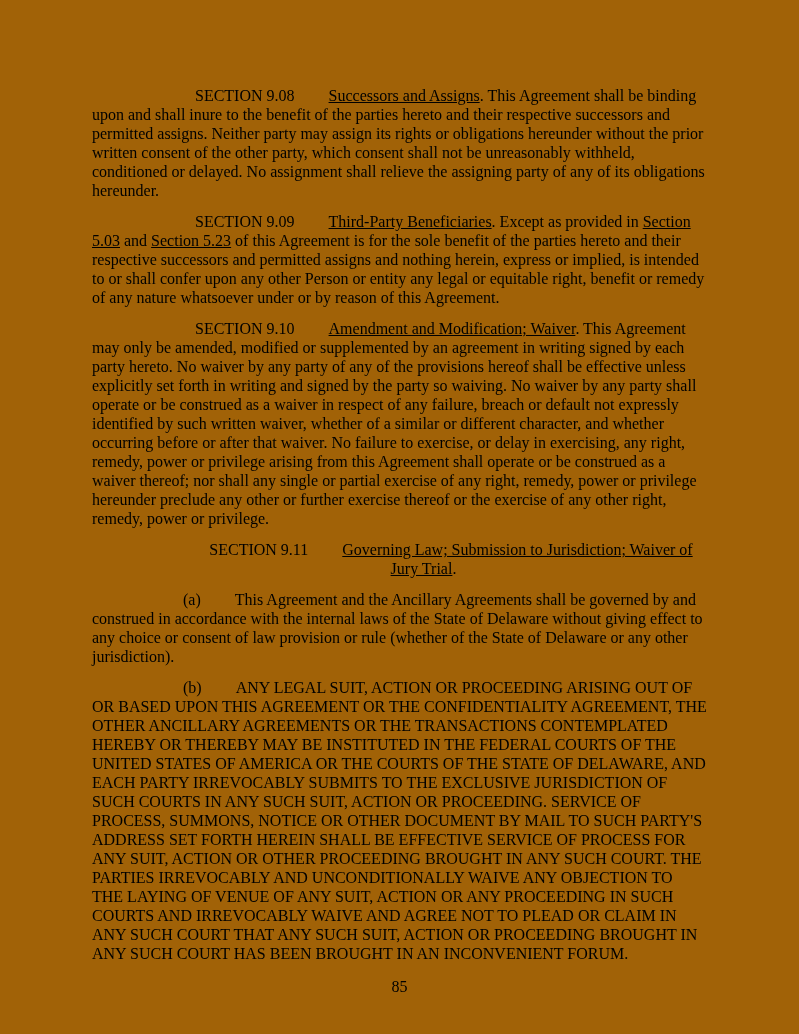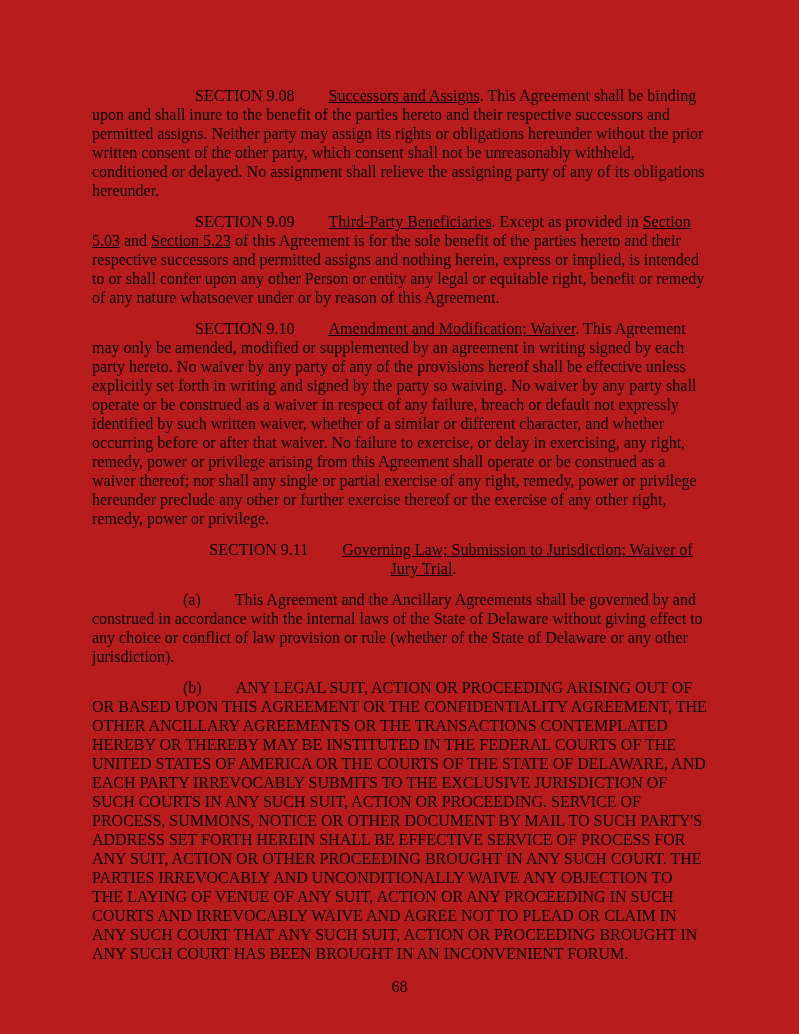--- a/index.html
+++ b/index.html
@@ -5,21 +5,21 @@
   html, body {
     margin: 0;
     padding: 0;
     background: #ffffff;
   }
   .page {
     position: relative;
     width: 799px;
     height: 1034px;
     box-sizing: border-box;
-    background: #b91c1c;
+    background: #a16207;
     color: #000000;
     font-family: "Liberation Serif", "DejaVu Serif", serif;
     font-size: 16px;
     line-height: 19px;
     padding: 86px 92px 0 92px;
     overflow: hidden;
   }
   .doc-body { width: 615px; }
   .para {
     margin: 0 0 12px 0;
@@ -38,17 +38,17 @@
 </style>
 </head>
 <body>
 
 <main class="page">
   <div class="doc-body" id="doc-body">
       <p class="para section"><span>SECTION 9.08</span><span class="tab"></span><span class="u">Successors and Assigns</span><span>. This Agreement shall be binding upon and shall inure to the benefit of the parties hereto and their respective successors and permitted assigns. Neither party may assign its rights or obligations hereunder without the prior written consent of the other party, which consent shall not be unreasonably withheld, conditioned or delayed. No assignment shall relieve the assigning party of any of its obligations hereunder.</span></p>
       <p class="para section"><span>SECTION 9.09</span><span class="tab"></span><span class="u">Third-Party Beneficiaries</span><span>. Except as provided in </span><span class="u">Section 5.03</span><span> and </span><span class="u">Section 5.23</span><span> of this Agreement is for the sole benefit of the parties hereto and their respective successors and permitted assigns and nothing herein, express or implied, is intended to or shall confer upon any other Person or entity any legal or equitable right, benefit or remedy of any nature whatsoever under or by reason of this Agreement.</span></p>
       <p class="para section"><span>SECTION 9.10</span><span class="tab"></span><span class="u">Amendment and Modification; Waiver</span><span>. This Agreement may only be amended, modified or supplemented by an agreement in writing signed by each party hereto. No waiver by any party of any of the provisions hereof shall be effective unless explicitly set forth in writing and signed by the party so waiving. No waiver by any party shall operate or be construed as a waiver in respect of any failure, breach or default not expressly identified by such written waiver, whether of a similar or different character, and whether occurring before or after that waiver. No failure to exercise, or delay in exercising, any right, remedy, power or privilege arising from this Agreement shall operate or be construed as a waiver thereof; nor shall any single or partial exercise of any right, remedy, power or privilege hereunder preclude any other or further exercise thereof or the exercise of any other right, remedy, power or privilege.</span></p>
       <p class="para section-hanging"><span>SECTION 9.11</span><span class="tab"></span><span class="u">Governing Law; Submission to Jurisdiction; Waiver of Jury Trial</span><span>.</span></p>
-      <p class="para sub"><span>(a)</span><span class="tab"></span><span>This Agreement and the Ancillary Agreements shall be governed by and construed in accordance with the internal laws of the State of Delaware without giving effect to any choice or conflict of law provision or rule (whether of the State of Delaware or any other jurisdiction).</span></p>
+      <p class="para sub"><span>(a)</span><span class="tab"></span><span>This Agreement and the Ancillary Agreements shall be governed by and construed in accordance with the internal laws of the State of Delaware without giving effect to any choice or consent of law provision or rule (whether of the State of Delaware or any other jurisdiction).</span></p>
       <p class="para sub"><span>(b)</span><span class="tab"></span><span>ANY LEGAL SUIT, ACTION OR PROCEEDING ARISING OUT OF OR BASED UPON THIS AGREEMENT OR THE CONFIDENTIALITY AGREEMENT, THE OTHER ANCILLARY AGREEMENTS OR THE TRANSACTIONS CONTEMPLATED HEREBY OR THEREBY MAY BE INSTITUTED IN THE FEDERAL COURTS OF THE UNITED STATES OF AMERICA OR THE COURTS OF THE STATE OF DELAWARE, AND EACH PARTY IRREVOCABLY SUBMITS TO THE EXCLUSIVE JURISDICTION OF SUCH COURTS IN ANY SUCH SUIT, ACTION OR PROCEEDING. SERVICE OF PROCESS, SUMMONS, NOTICE OR OTHER DOCUMENT BY MAIL TO SUCH PARTY'S ADDRESS SET FORTH HEREIN SHALL BE EFFECTIVE SERVICE OF PROCESS FOR ANY SUIT, ACTION OR OTHER PROCEEDING BROUGHT IN ANY SUCH COURT. THE PARTIES IRREVOCABLY AND UNCONDITIONALLY WAIVE ANY OBJECTION TO THE LAYING OF VENUE OF ANY SUIT, ACTION OR ANY PROCEEDING IN SUCH COURTS AND IRREVOCABLY WAIVE AND AGREE NOT TO PLEAD OR CLAIM IN ANY SUCH COURT THAT ANY SUCH SUIT, ACTION OR PROCEEDING BROUGHT IN ANY SUCH COURT HAS BEEN BROUGHT IN AN INCONVENIENT FORUM.</span></p>
     </div>
-  <div class="page-number">68</div>
+  <div class="page-number">85</div>
 </main>
 
 </body></html>

